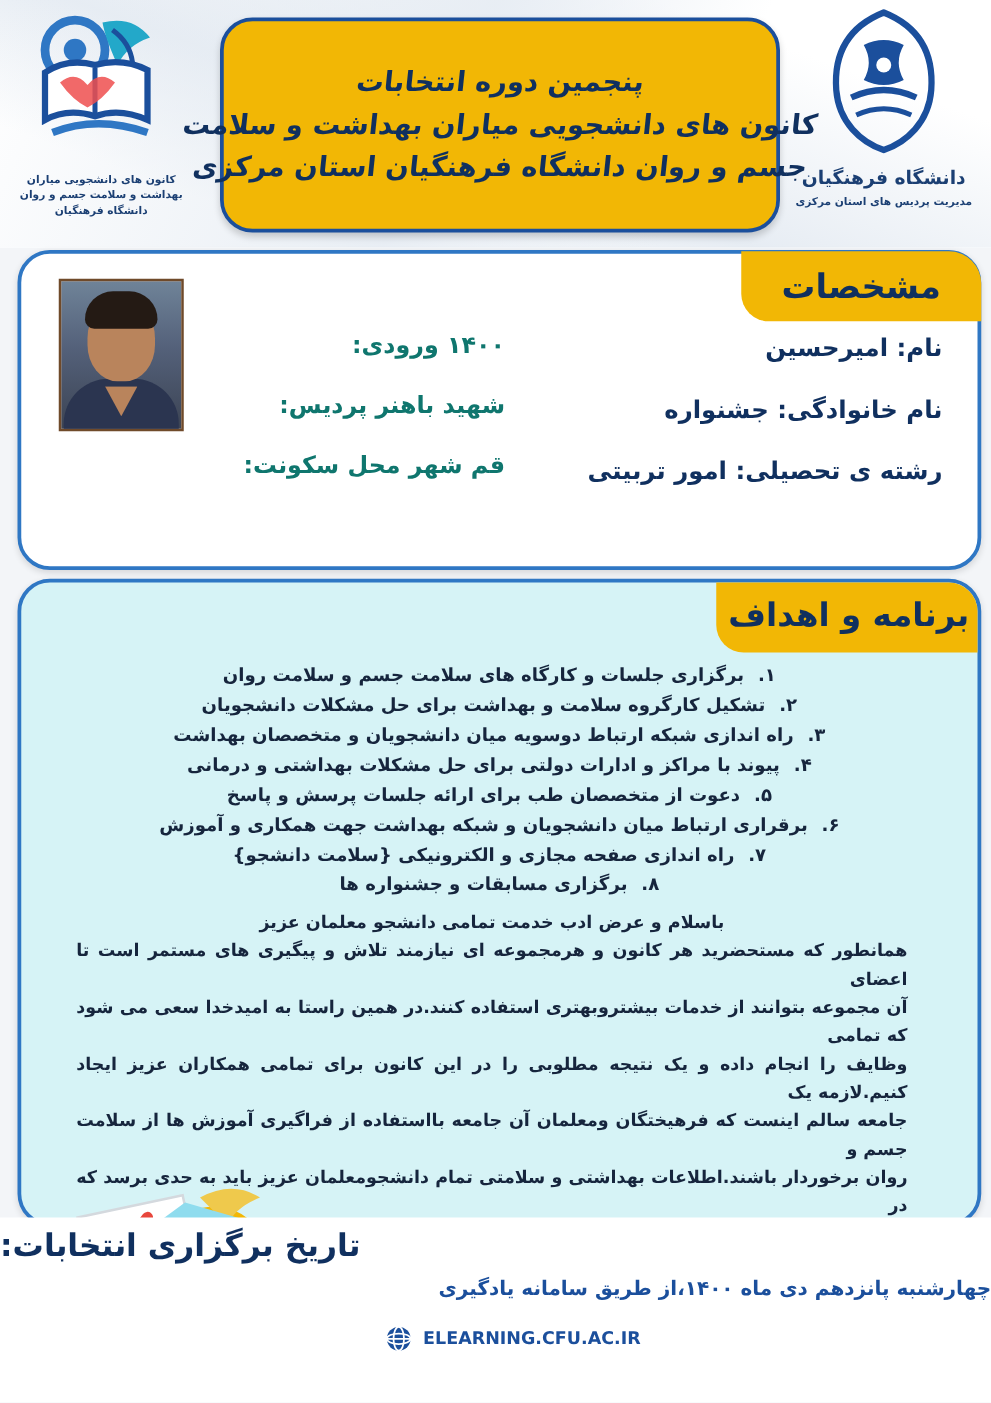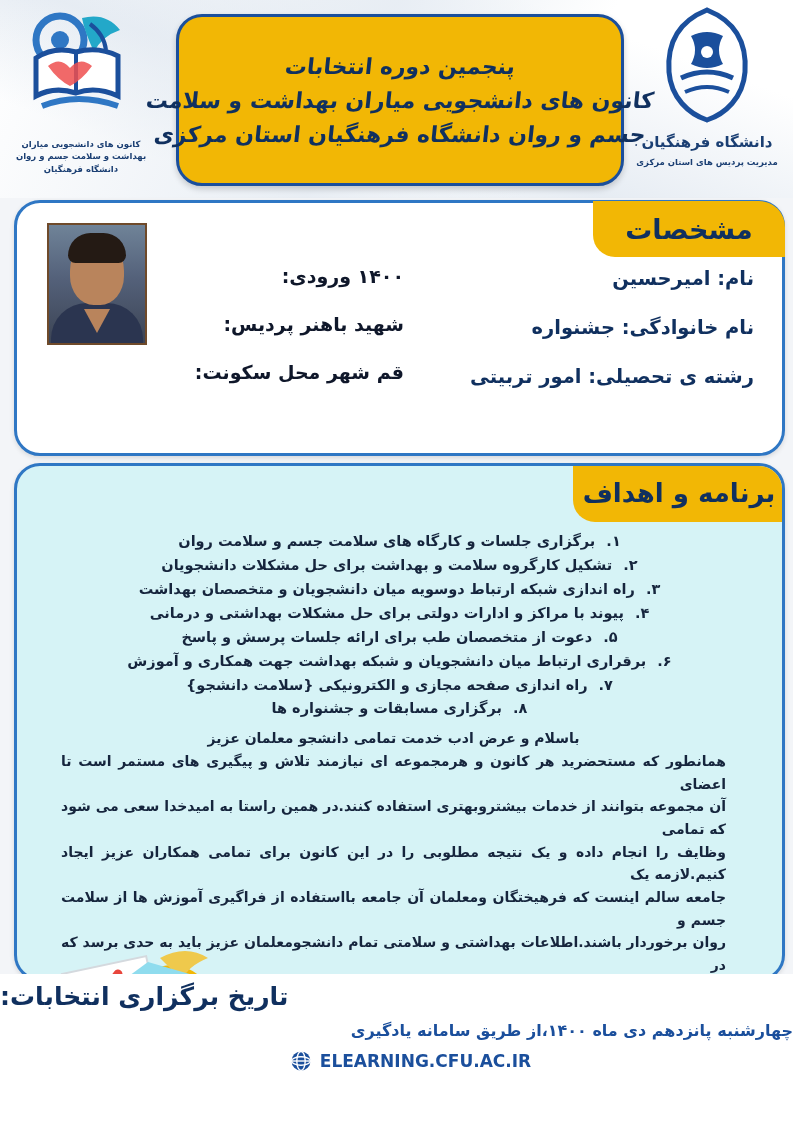--- a/index.html
+++ b/index.html
@@ -110,21 +110,21 @@
   .fields-mid{
     position:absolute;top:62px;right:372px;width:238px;
     text-align:right;
   }
   .frow{
     font-size:19.5px;font-weight:bold;color:#10305f;
     margin-bottom:26px;white-space:nowrap;
   }
   .frow .val{font-weight:bold;color:#10305f;}
   .frow-mid{
-    font-size:19px;font-weight:bold;color:#0f172a;
+    font-size:19px;font-weight:bold;color:#0f766e;
     margin-bottom:26px;white-space:nowrap;text-align:right;
   }
   .frow-mid .val{margin-right:6px;}
   
   .card-goals{
     position:absolute;top:463px;left:14px;width:765px;height:512px;
     background:#d6f3f6;
     border:3px solid #2f77c4;
     border-radius:26px;
     box-shadow:0 2px 5px rgba(0,0,0,.12);
@@ -169,22 +169,22 @@
     direction:rtl;
   }
   .f-title{
     color:#10305f;font-weight:bold;font-size:25px;margin-bottom:6px;
     text-align:left;padding-right:310px;
   }
   .f-line{
     color:#1b4f9c;font-weight:bold;font-size:16px;line-height:1.7;text-align:right;
   }
   .f-url{
-    margin-top:6px;
-    color:#1b4f9c;font-weight:bold;font-size:17px;
+    margin-top:16px;
+    color:#1b4f9c;font-weight:bold;font-size:14px;
     display:flex;align-items:center;justify-content:center;gap:8px;
     direction:ltr;
     padding-left:28px;
   }
 </style>
 </head>
 <body>
 
 <div class="page">
 

